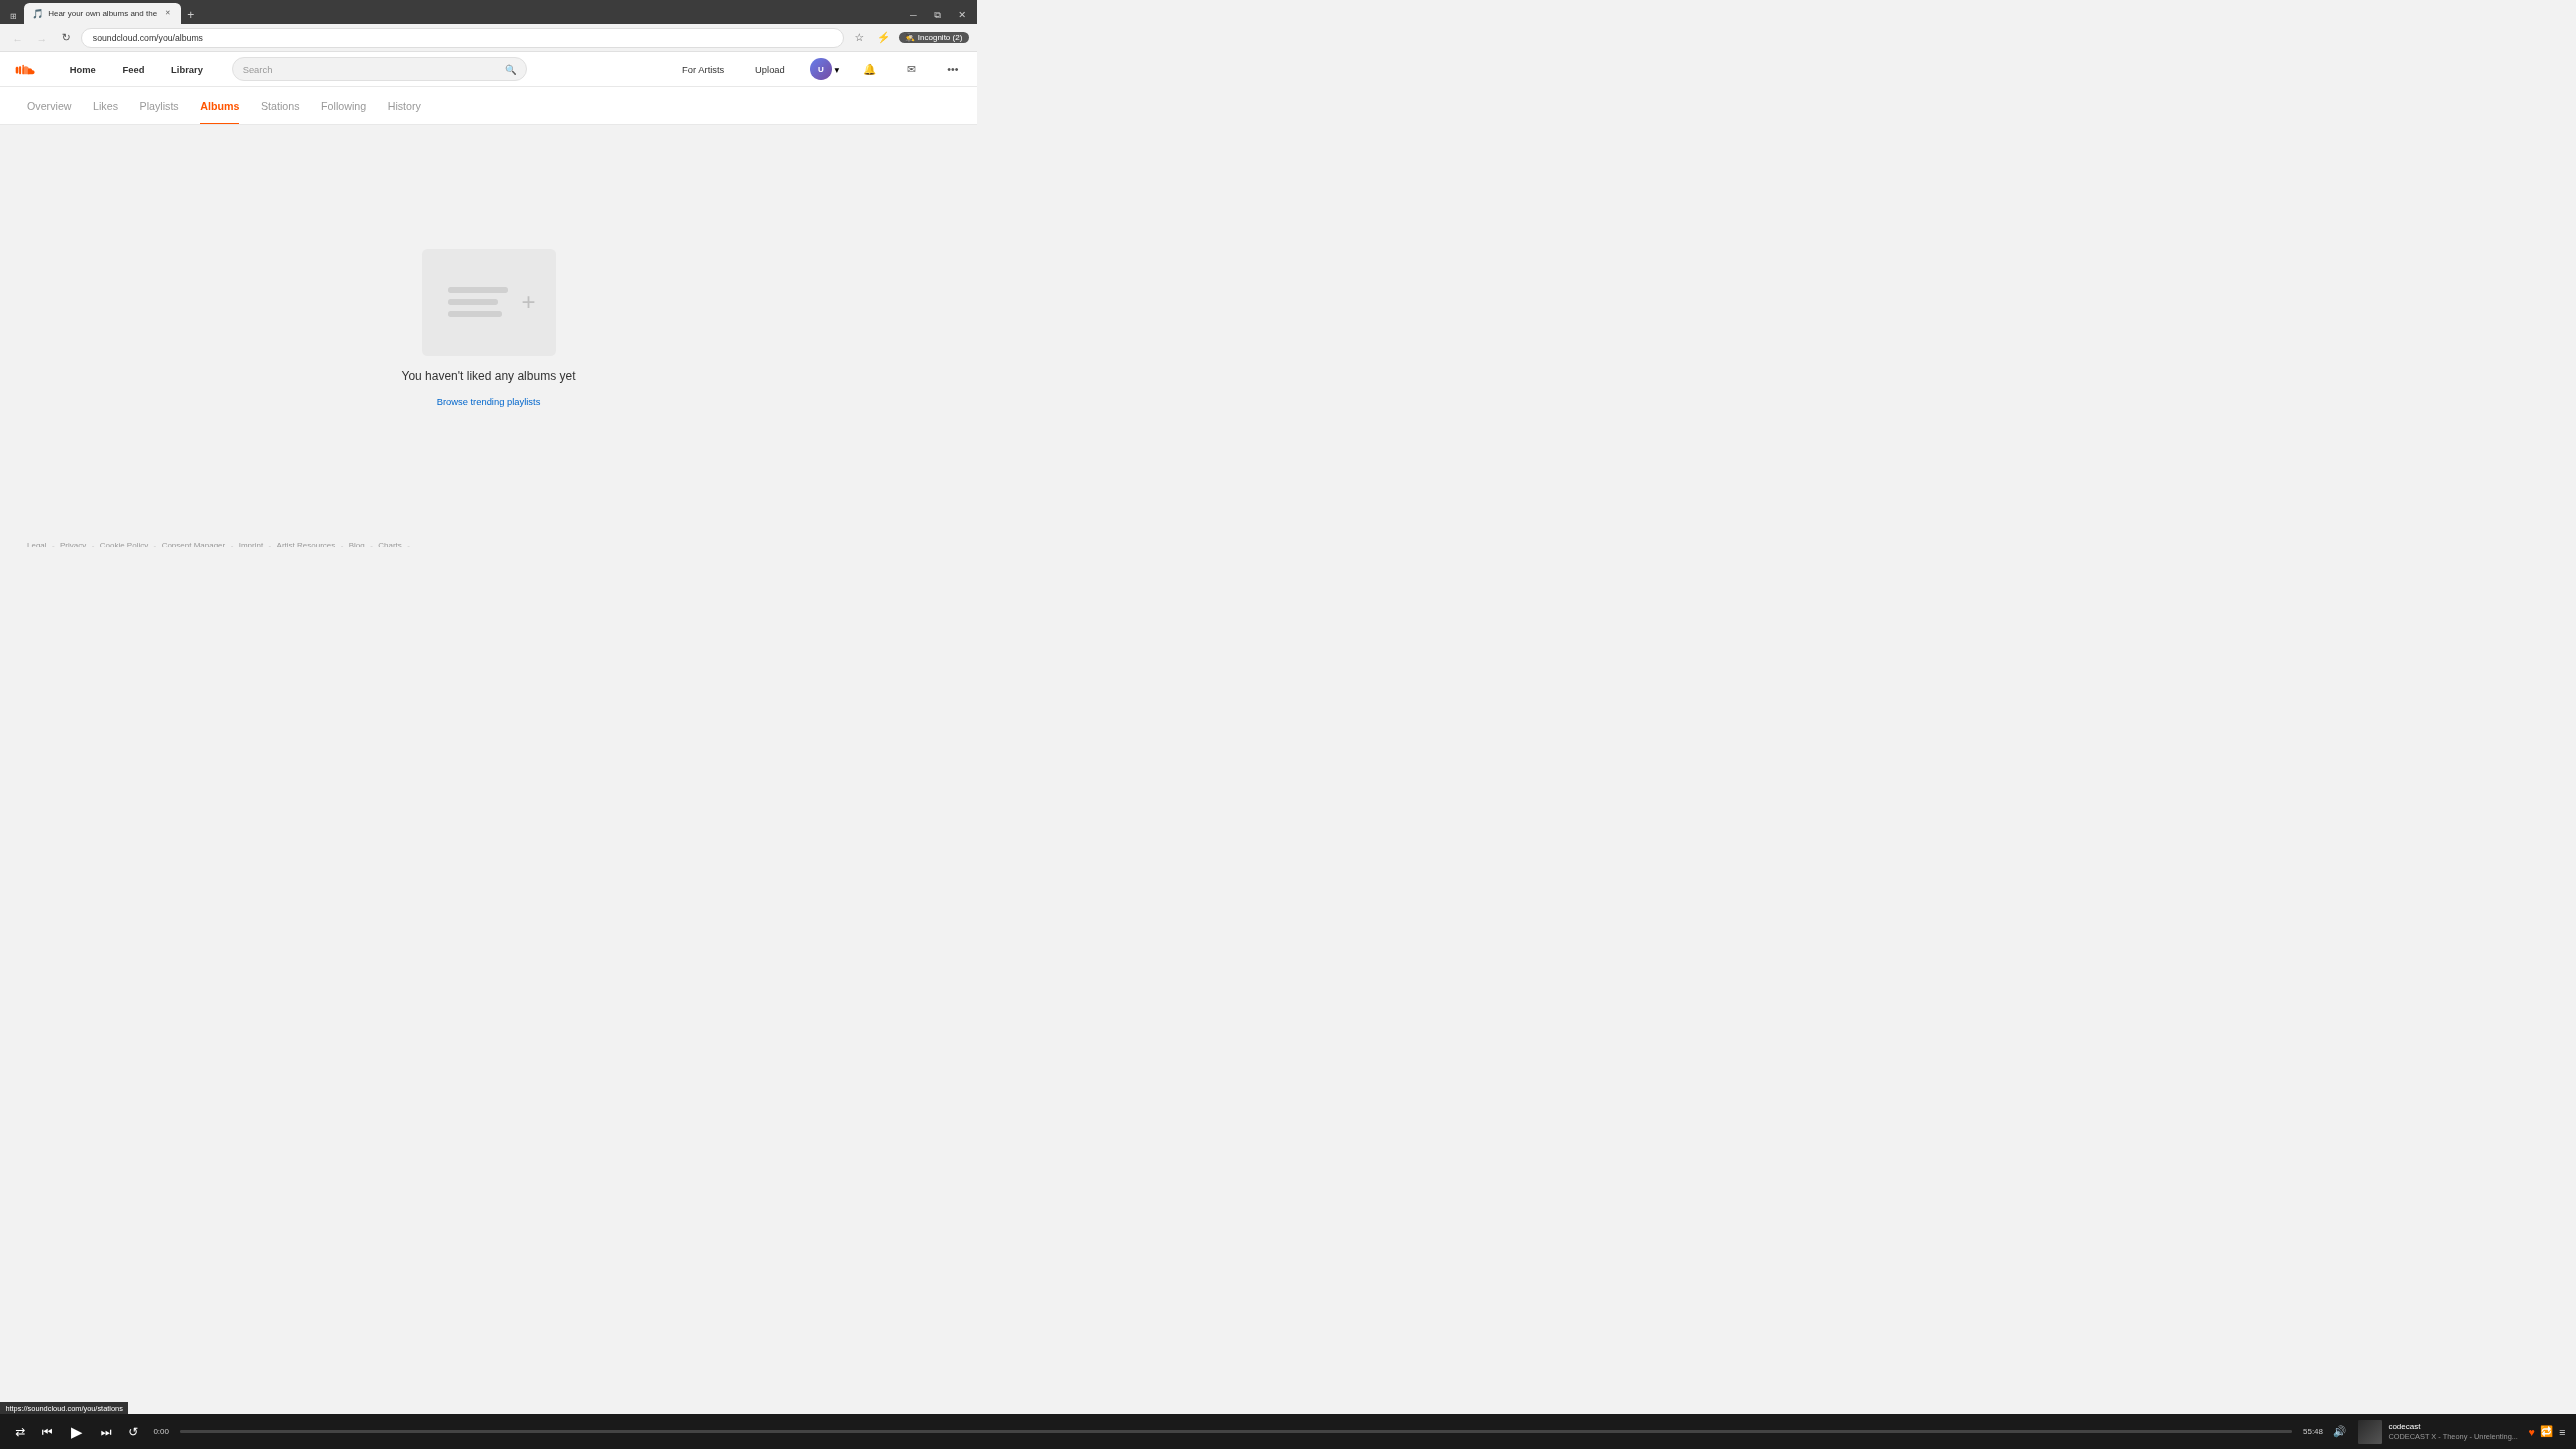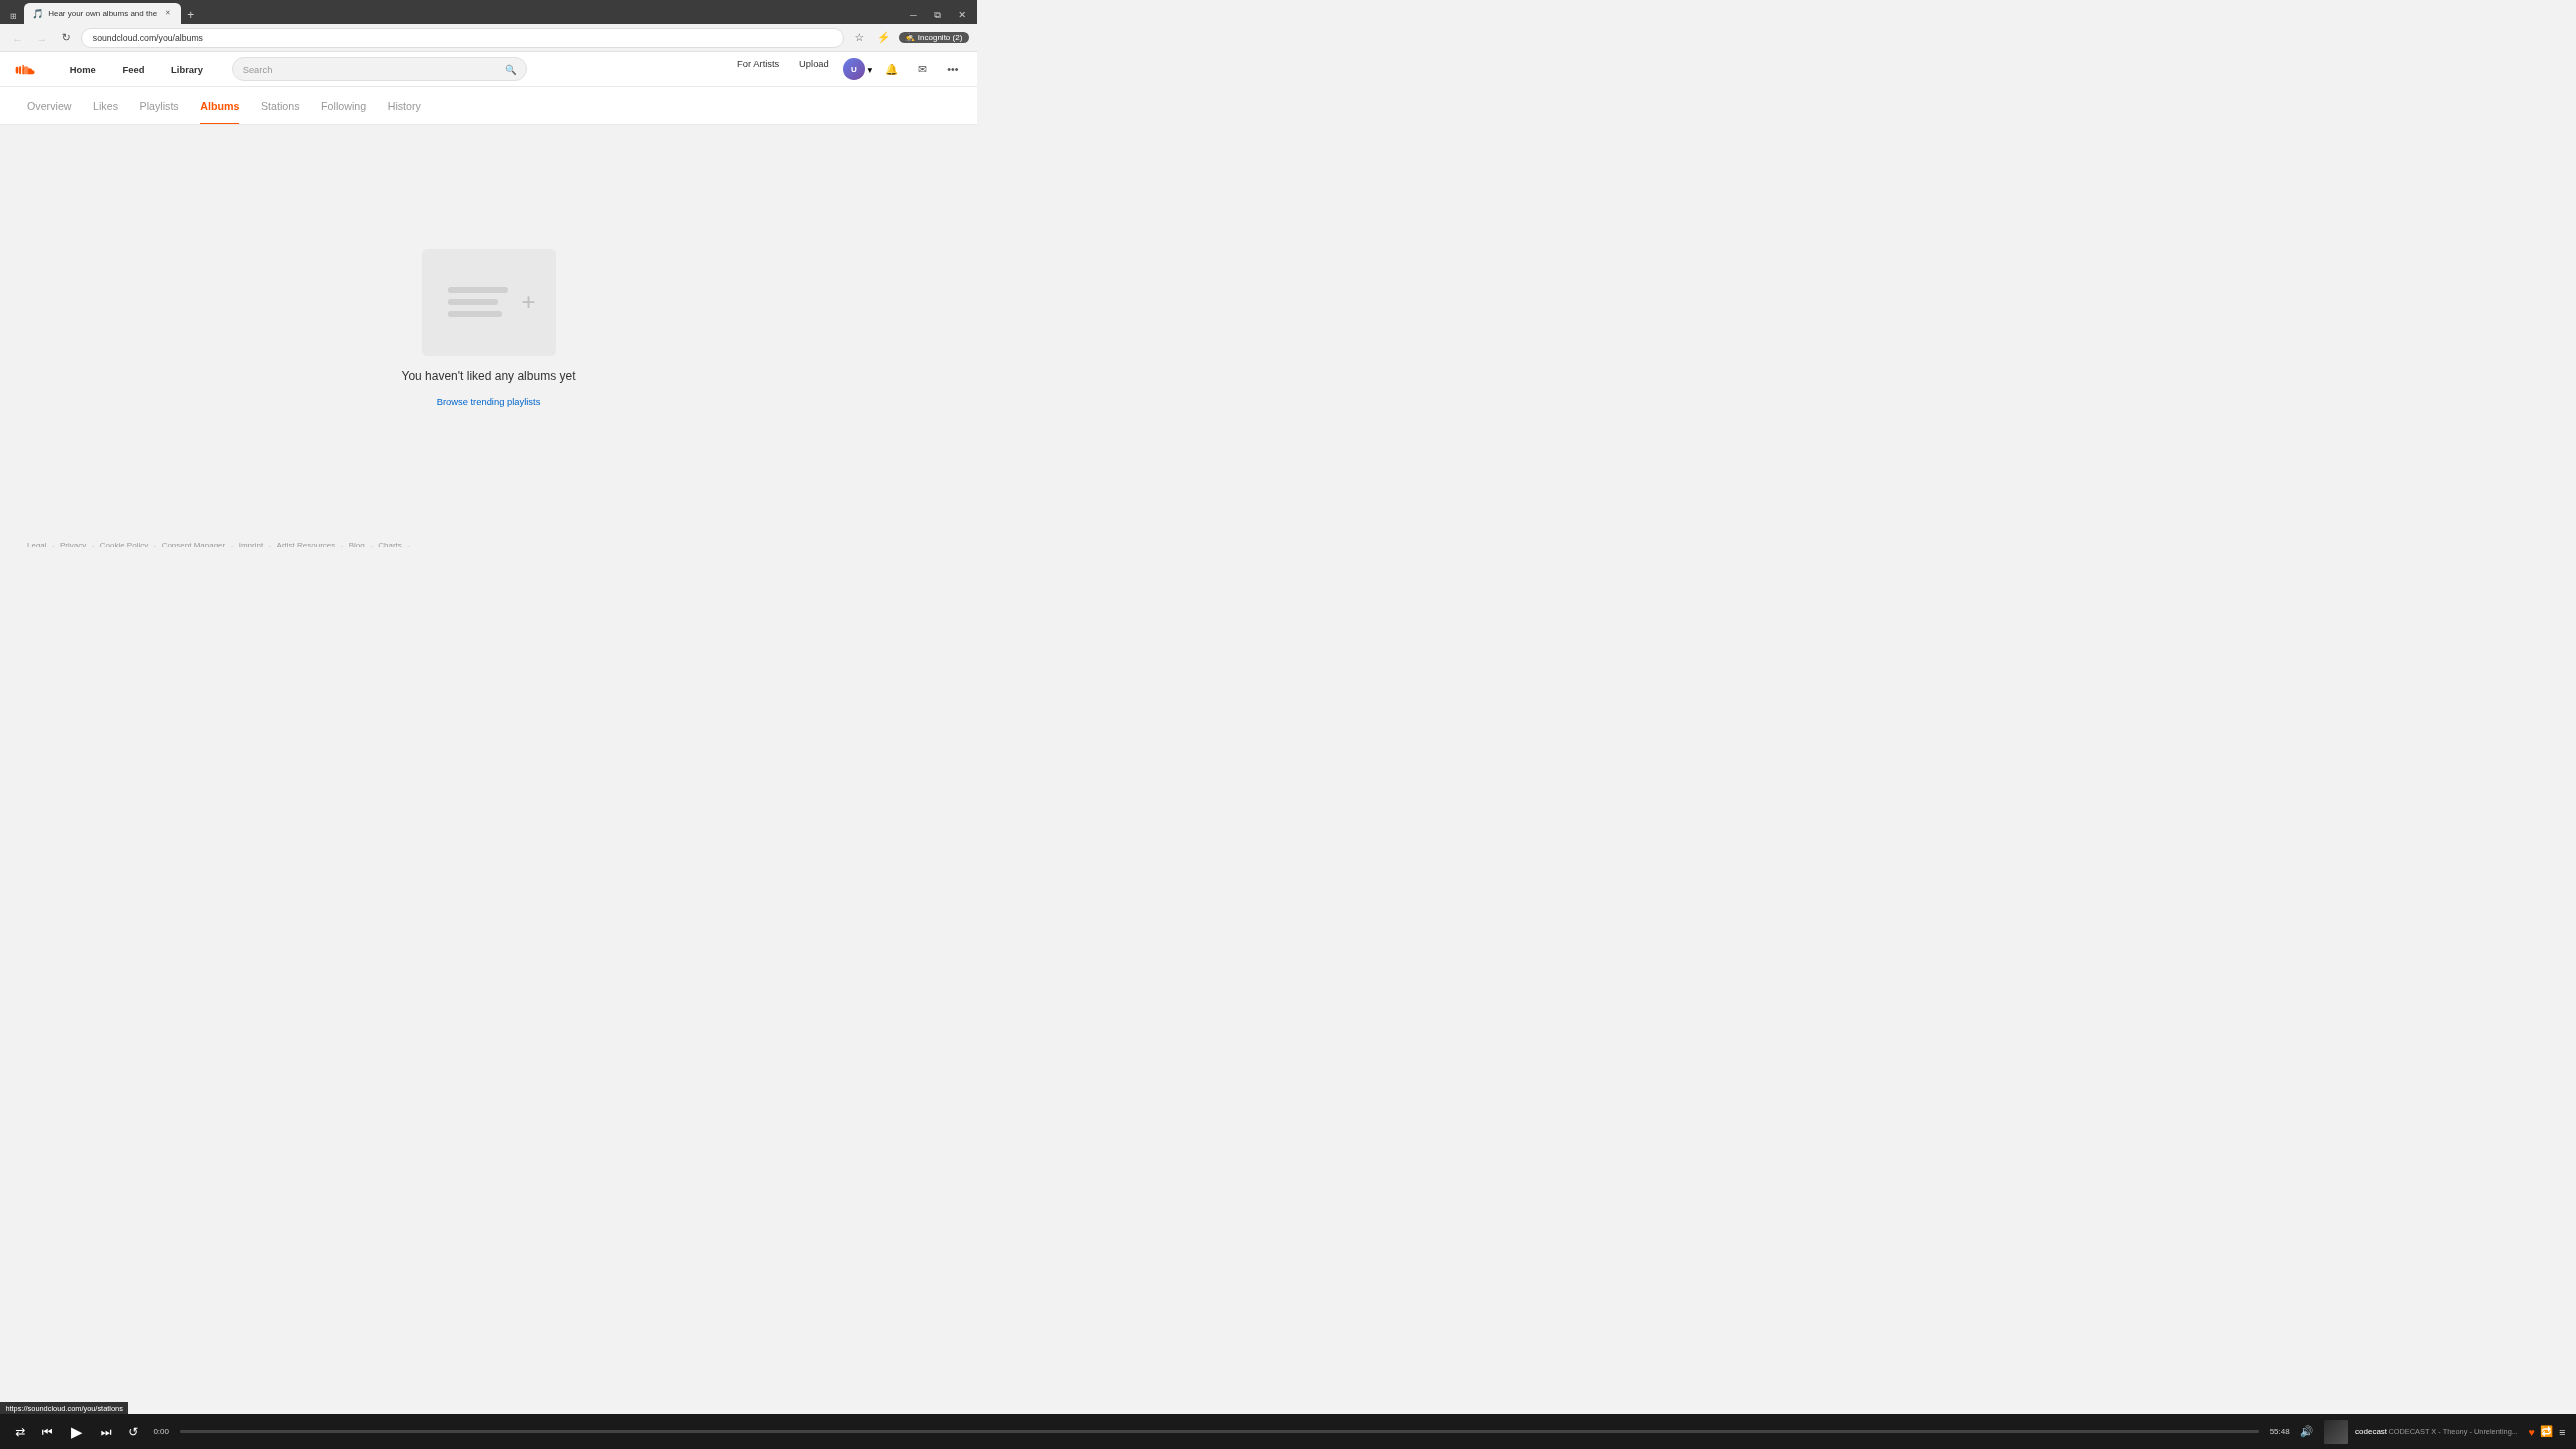--- a/index.html
+++ b/index.html
@@ -255,22 +255,22 @@
       outline: none;
       background: transparent;
       font-size: 9.4px;
       color: #333;
     }
 
     .sc-search-input::placeholder { color: #999; }
 
     .sc-right-nav {
       display: flex;
-      align-items: flex-start;
-      gap: 9px;
+      align-items: center;
+      gap: 20px;
       margin-left: auto;
     }
 
     .sc-nav-right-link {
       font-size: 9.4px;
       color: #333;
       cursor: pointer;
       white-space: nowrap;
       padding: 0 5.4px;
     }
@@ -530,21 +530,21 @@
       width: 24px;
       height: 24px;
       background: #333;
       border-radius: 1.3px;
       flex-shrink: 0;
       overflow: hidden;
     }
 
     .player-track-info {
       display: flex;
-      flex-direction: row;
+      flex-direction: column;
       gap: 1.3px;
     }
 
     .player-track-name {
       color: #fff;
       font-size: 8px;
       white-space: nowrap;
     }
 
     .player-track-artist {

